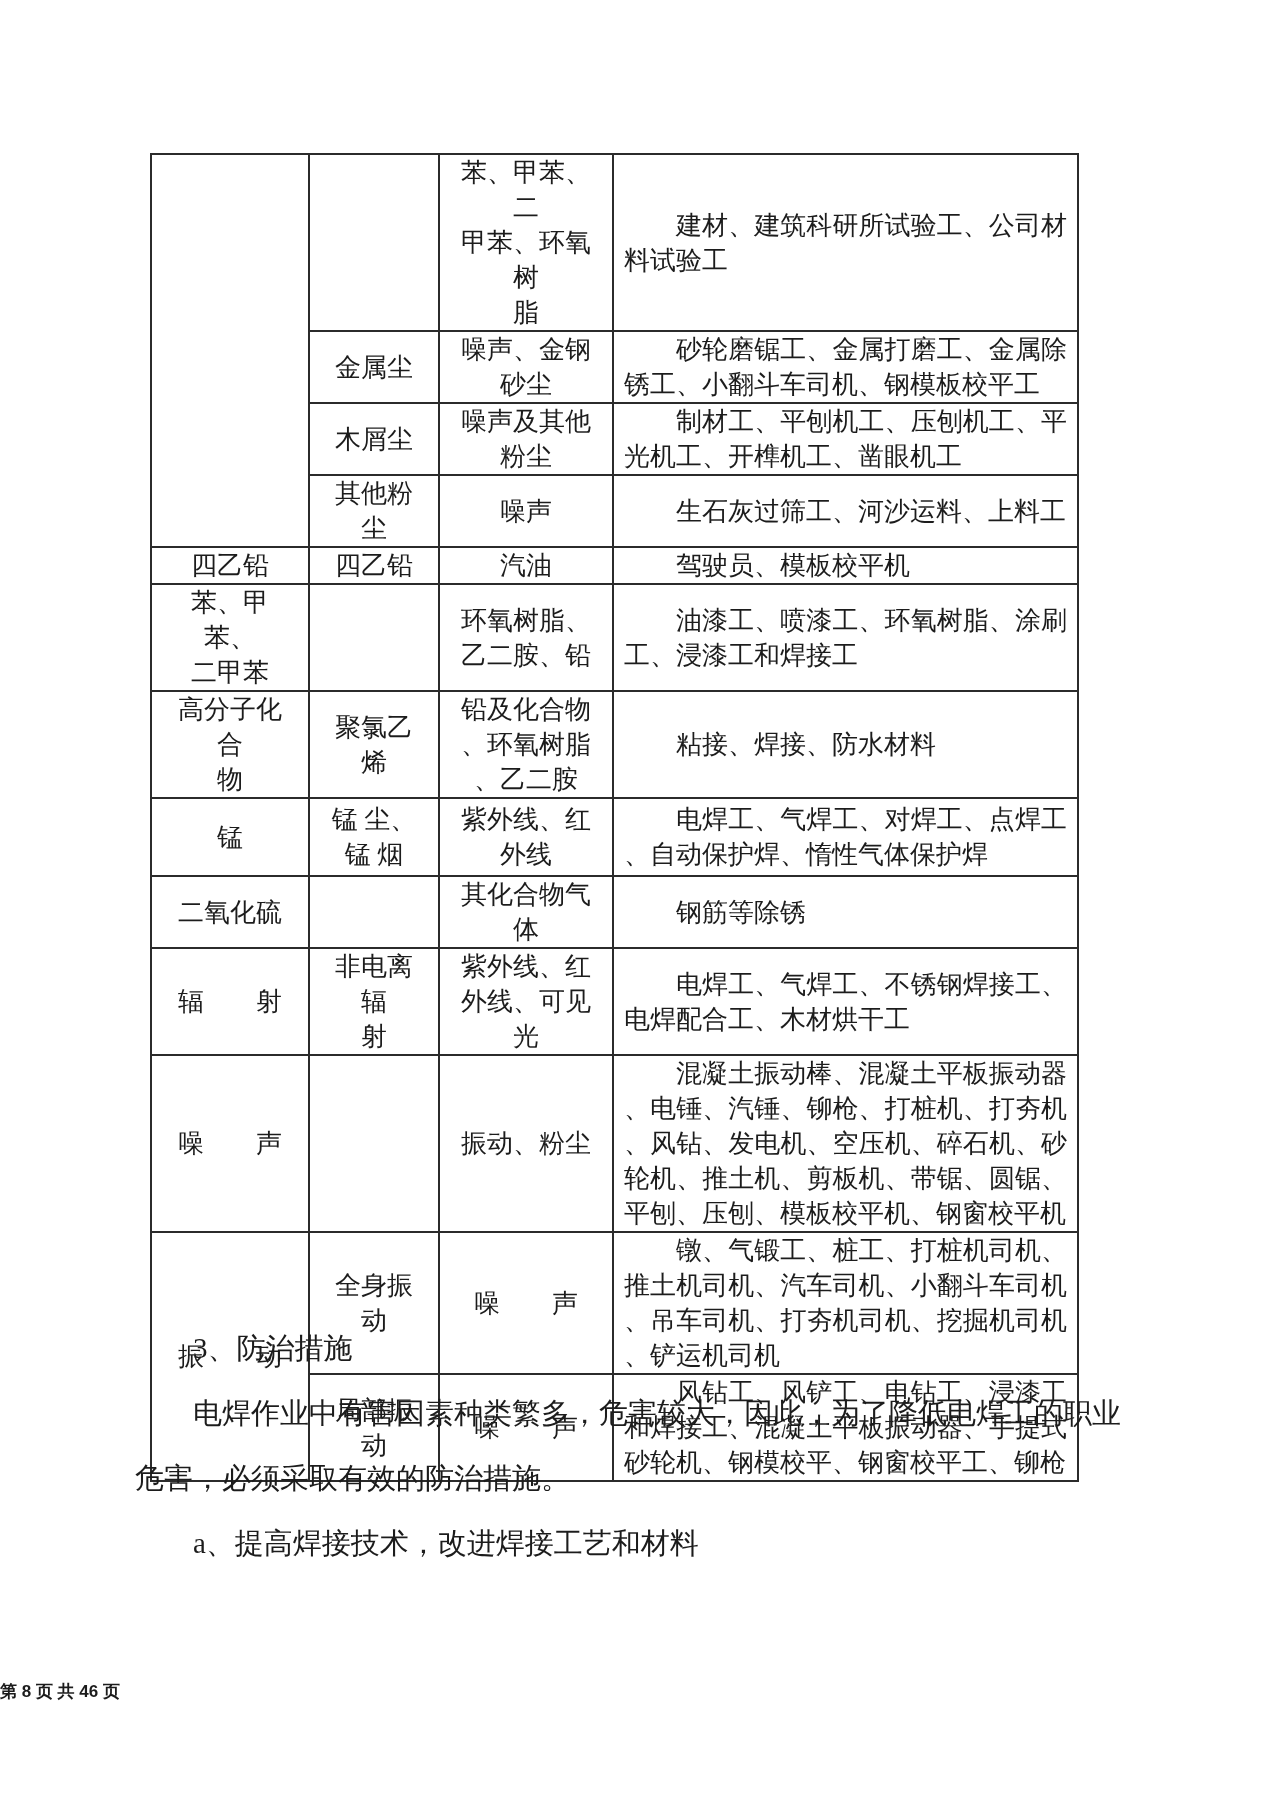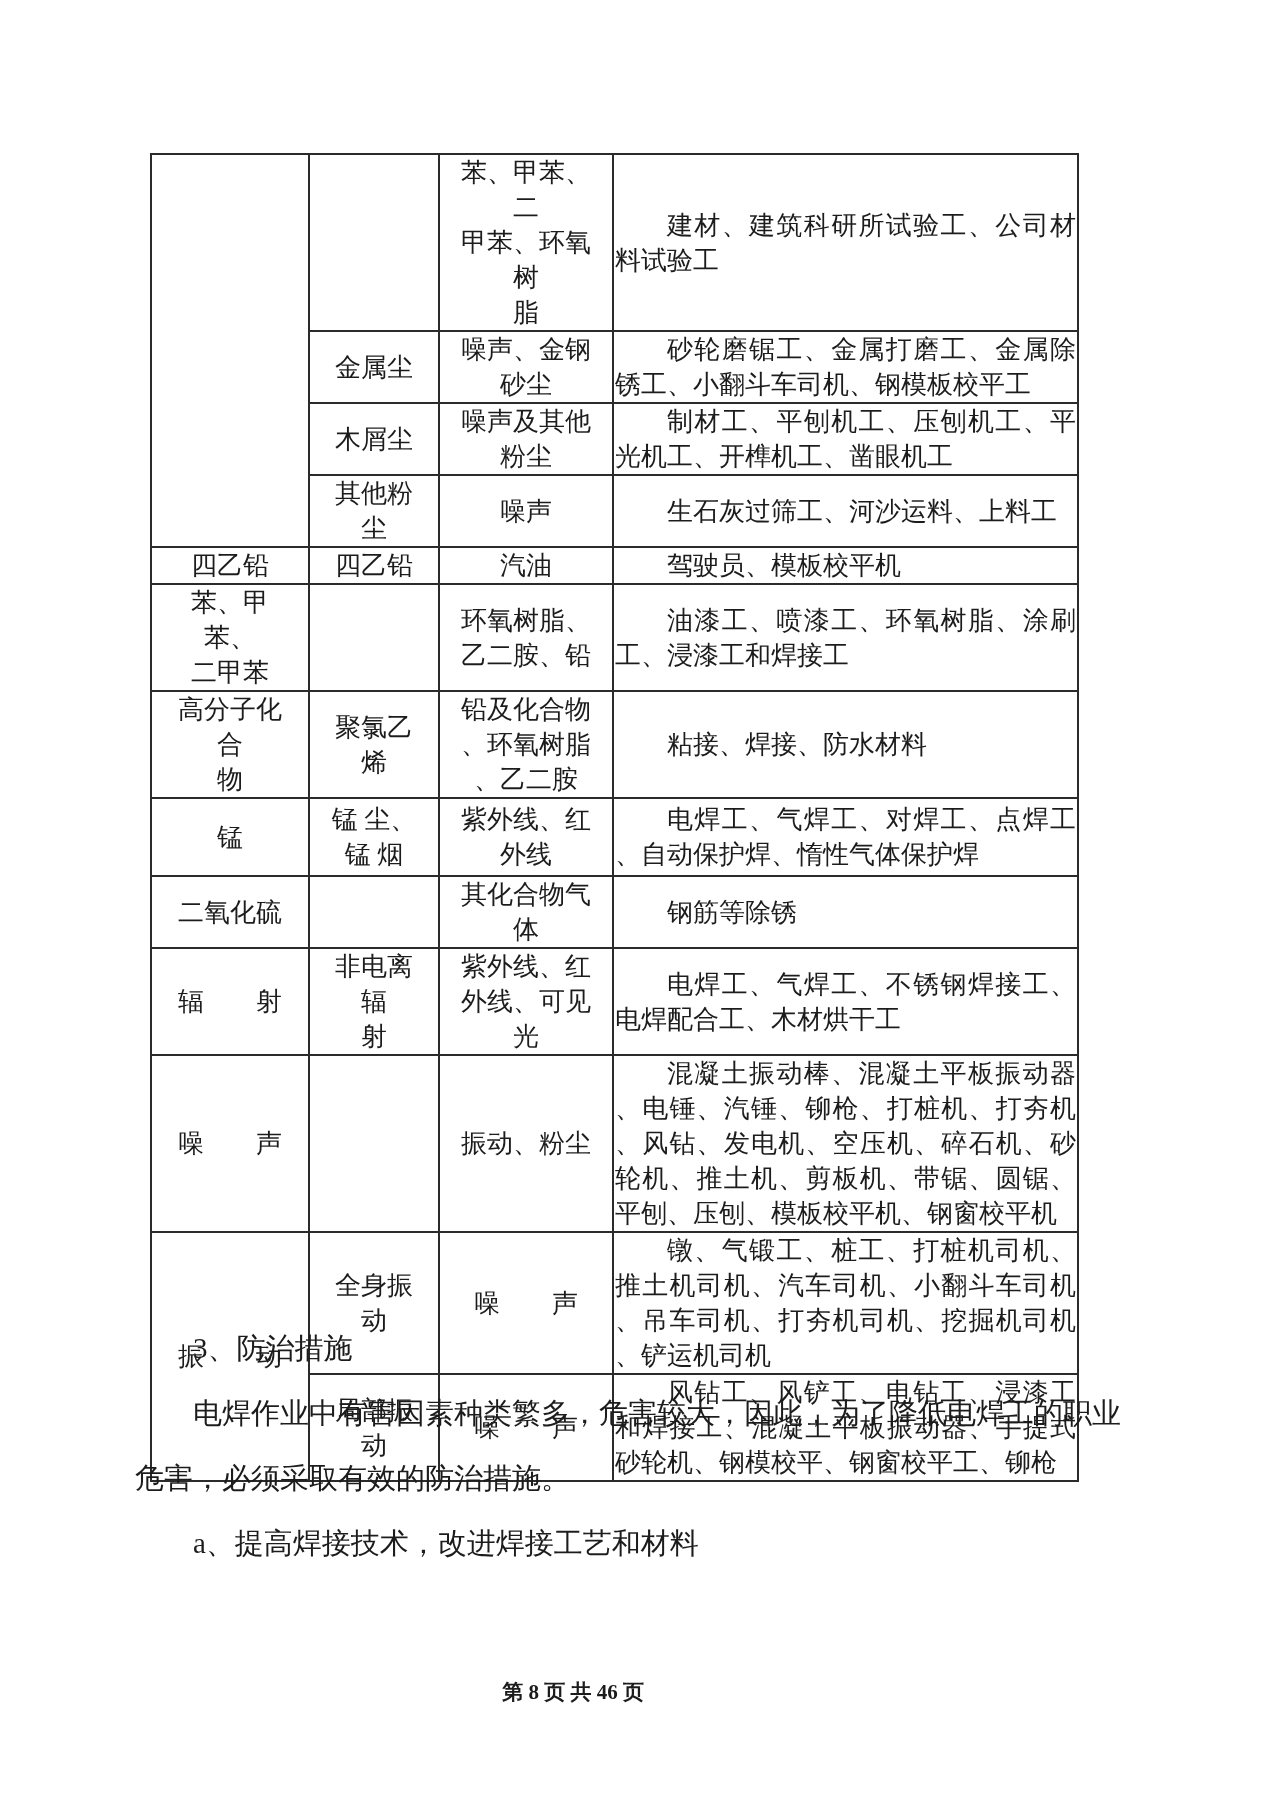--- a/index.html
+++ b/index.html
@@ -30,42 +30,41 @@
     white-space: pre-line;   
     overflow: hidden;
   }
   table.hazard td.c4 {
     text-align: justify;
     text-align-last: left;
     text-indent: 2em;
     white-space: normal;
     line-break: anywhere;
     overflow-wrap: anywhere;
-    padding: 0 1px;
+    padding: 0 10px;
     margin-top: 24px;
   }
 
   
   .content {
     position: absolute; left: 135px; top: 1316px;
     width: 1008px;
     font-size: 29px;
     line-height: 65px;
   }
   .content p { margin: 0; text-indent: 2em; font-family: Liberation Serif, serif; }
 
   
   .footer {
     position: absolute; top: 1678px; left: 0;
     width: 1146px;                
-    text-align: center;
-    font-size: 21px;
+    font-size: 17px;
     font-weight: bold;
     line-height: 28px;
-    font-family: Liberation Serif, serif;
+    font-family: Liberation Sans, sans-serif;
   }
 </style>
 </head>
 <body>
 
 <div class="page">
 
   <table class="hazard">
     <colgroup>
       <col style="width:158px">

